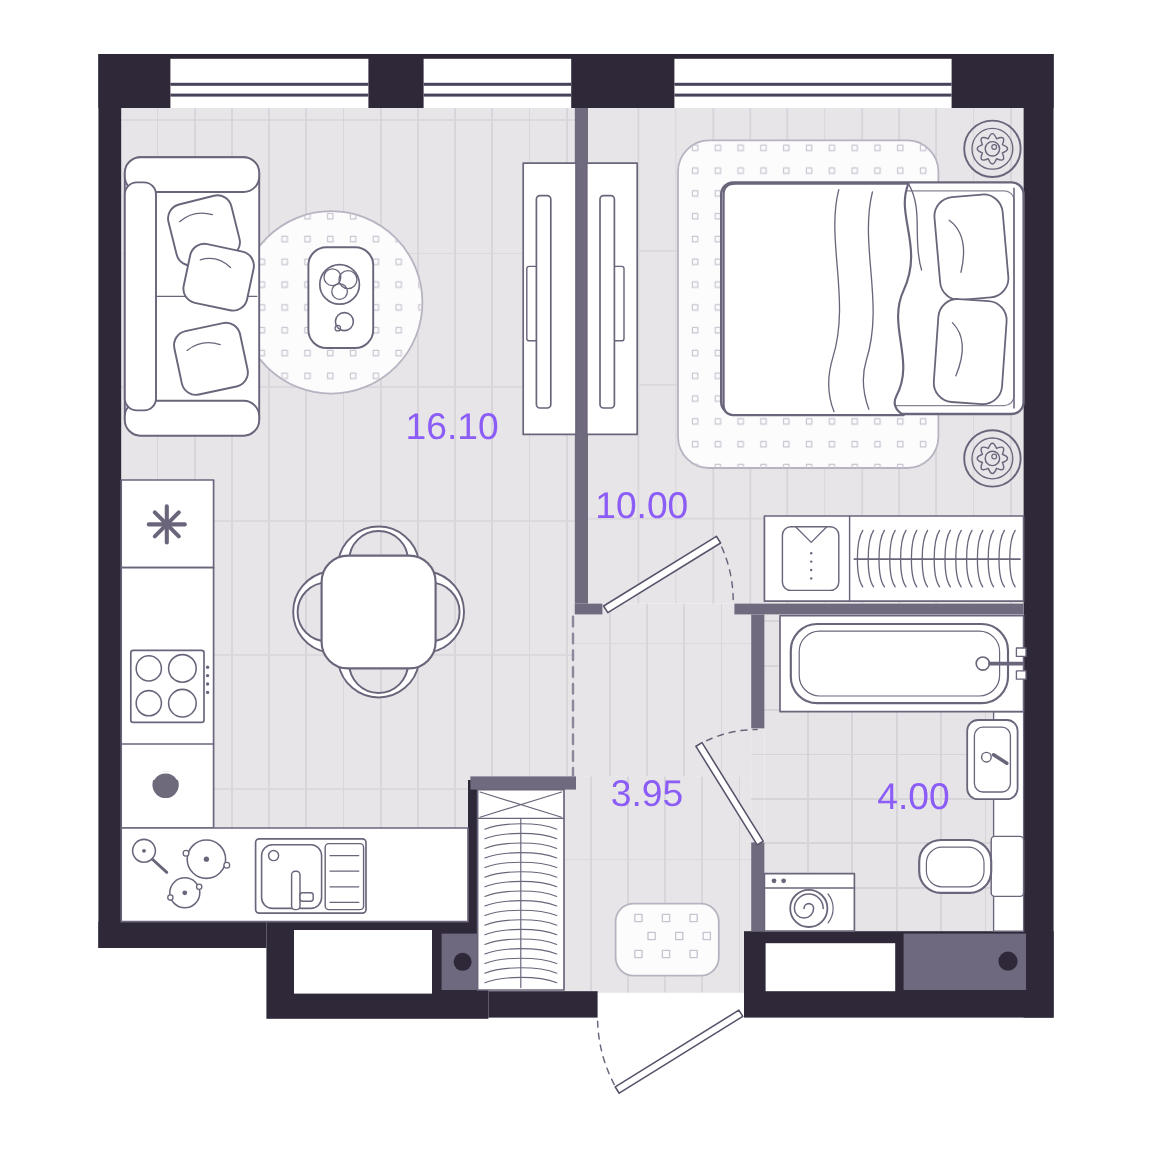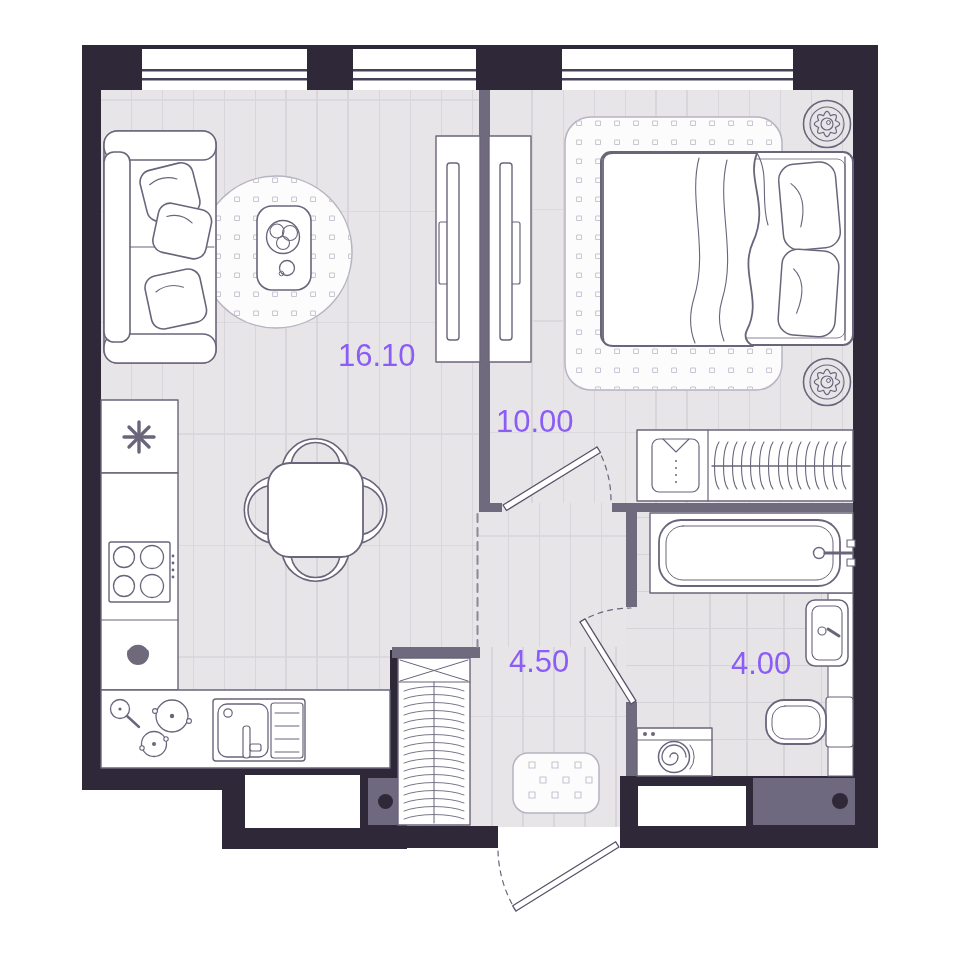--- a/index.html
+++ b/index.html
@@ -346,16 +346,16 @@
       <polygon points="631,704 580,622 585,618.9 636,700.9" fill="#ffffff"></polygon>
     </g>
     <g stroke="#58526b" stroke-width="1.3">
       <path d="M498,851 A121,121 0 0 0 516,911" stroke="#6b657b" stroke-dasharray="5 5" stroke-width="1.2"></path>
       <polygon points="619,847 516,911 512.7,905.8 615.7,841.8" fill="#ffffff"></polygon>
     </g>
   </svg>
 
   <div class="label" style="left:338px;top:338px;">16.10</div>
   <div class="label" style="left:496px;top:404px;">10.00</div>
-  <div class="label" style="left:509px;top:644px;">4.50</div>
+  <div class="label" style="left:509px;top:644px;">3.95</div>
   <div class="label" style="left:695px;top:646px;margin-left:36px;">4.00</div>
 
 </div>
 
 </body></html>

